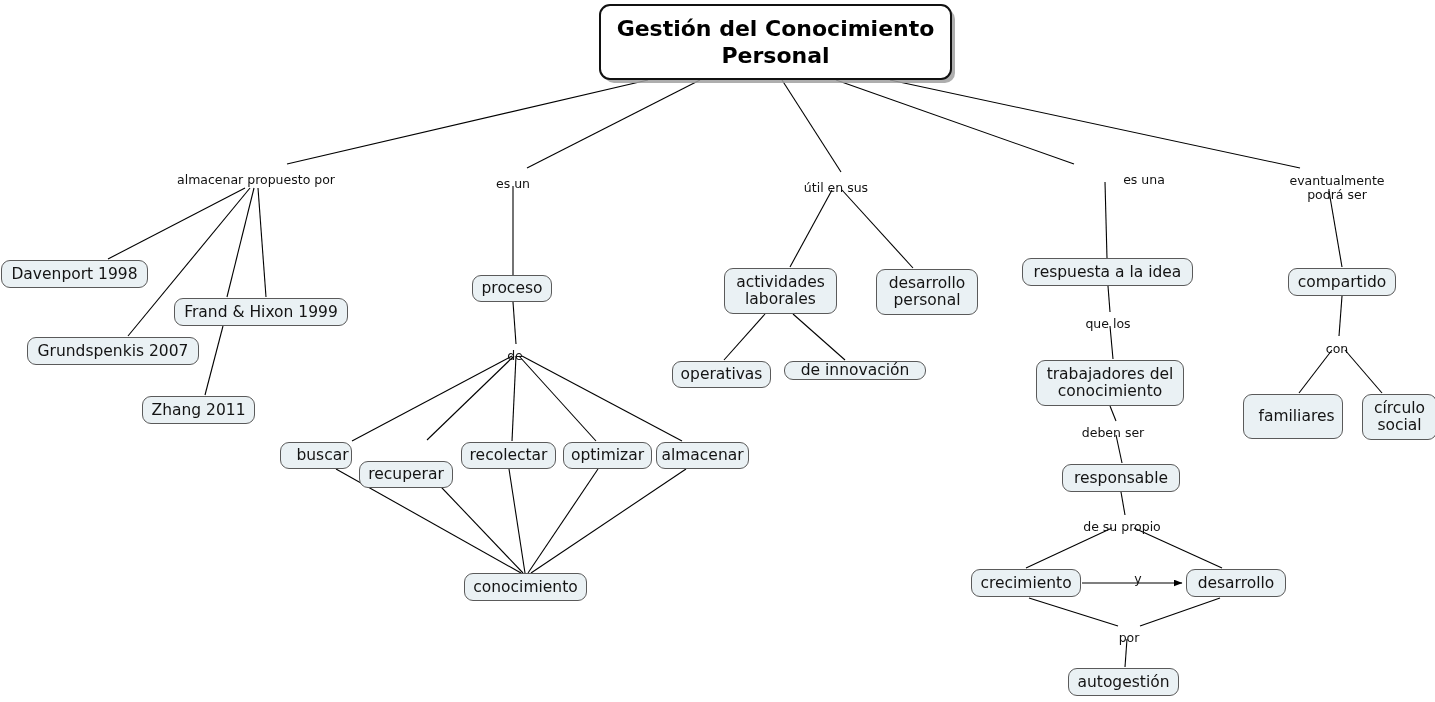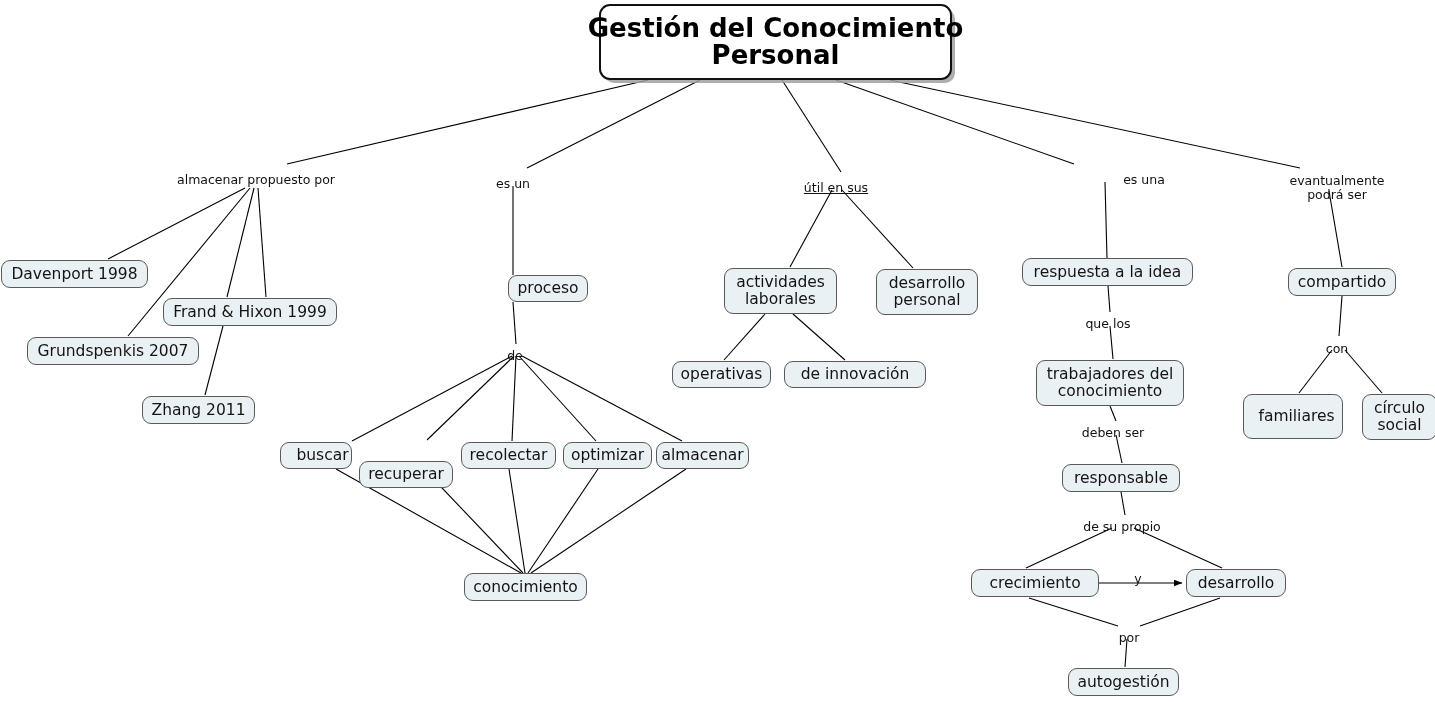--- a/index.html
+++ b/index.html
@@ -40,21 +40,21 @@
     padding: 0 9px;
     z-index: 3;
   }
   .title-node {
     position: absolute;
     box-sizing: border-box;
     background: #ffffff;
     border: 2px solid #111111;
     border-radius: 11px;
     color: #000000;
-    font-size: 26px;
+    font-size: 22px;
     font-weight: bold;
     line-height: 27px;
     display: flex;
     align-items: center;
     justify-content: center;
     text-align: center;
     white-space: pre;
     box-shadow: 4px 4px 0 -1px rgba(160,160,160,0.85);
     z-index: 4;
   }
@@ -125,52 +125,52 @@
         <path d="M 1332,350 L 1299,393"></path>
         <path d="M 1345,350 L 1382,393"></path>
       </g>
   </svg>
 
   <div class="title-node" style="left: 599px; top: 4px; width: 353px; height: 76px;">Gestión del Conocimiento
 Personal</div>
 
   <div id="node-layer">
       <div class="node" style="left: 1px; top: 260px; width: 147px; height: 28px;">Davenport 1998</div>
-      <div class="node" style="left: 163px; top: 298px; width: 174px; height: 28px;">Frand &amp; Hixon 1999</div>
+      <div class="node" style="left: 174px; top: 298px; width: 174px; height: 28px;">Frand &amp; Hixon 1999</div>
       <div class="node" style="left: 27px; top: 337px; width: 172px; height: 28px;">Grundspenkis 2007</div>
       <div class="node" style="left: 142px; top: 396px; width: 113px; height: 28px;">Zhang 2011</div>
-      <div class="node" style="left: 472px; top: 275px; width: 80px; height: 27px; margin-left: 36px;">proceso</div>
+      <div class="node" style="left: 472px; top: 275px; width: 80px; height: 27px;">proceso</div>
       <div class="node" style="left: 280px; top: 442px; width: 72px; height: 27px; padding-left: 22px;">buscar</div>
       <div class="node" style="left: 359px; top: 441px; width: 94px; height: 27px; margin-top: 20px;">recuperar</div>
       <div class="node" style="left: 461px; top: 442px; width: 95px; height: 27px;">recolectar</div>
       <div class="node" style="left: 563px; top: 442px; width: 89px; height: 27px;">optimizar</div>
       <div class="node" style="left: 656px; top: 442px; width: 93px; height: 27px;">almacenar</div>
       <div class="node" style="left: 464px; top: 573px; width: 123px; height: 28px;">conocimiento</div>
       <div class="node" style="left: 724px; top: 268px; width: 113px; height: 46px;">actividades
 laborales</div>
       <div class="node" style="left: 876px; top: 269px; width: 102px; height: 46px;">desarrollo
 personal</div>
       <div class="node" style="left: 672px; top: 361px; width: 99px; height: 27px;">operativas</div>
-      <div class="node" style="left: 784px; top: 361px; width: 142px; height: 27px;">de innovación</div>
+      <div class="node" style="left: 784px; top: 361px; width: 142px; height: 19px;">de innovación</div>
       <div class="node" style="left: 1022px; top: 258px; width: 171px; height: 28px;">respuesta a la idea</div>
       <div class="node" style="left: 1036px; top: 360px; width: 148px; height: 46px;">trabajadores del
 conocimiento</div>
       <div class="node" style="left: 1062px; top: 464px; width: 118px; height: 28px;">responsable</div>
-      <div class="node" style="left: 971px; top: 569px; width: 128px; height: 28px;">crecimiento</div>
+      <div class="node" style="left: 971px; top: 569px; width: 110px; height: 28px;">crecimiento</div>
       <div class="node" style="left: 1186px; top: 569px; width: 100px; height: 28px;">desarrollo</div>
       <div class="node" style="left: 1068px; top: 668px; width: 111px; height: 28px;">autogestión</div>
       <div class="node" style="left: 1288px; top: 268px; width: 108px; height: 28px;">compartido</div>
       <div class="node" style="left: 1243px; top: 394px; width: 100px; height: 45px; padding-left: 16px;">familiares</div>
       <div class="node" style="left: 1362px; top: 394px; width: 75px; height: 46px;">círculo
 social</div>
     </div>
   <div id="label-layer">
       <div class="link-label" style="left: 256px; top: 173px;">almacenar propuesto por</div>
       <div class="link-label" style="left: 513px; top: 177px;">es un</div>
-      <div class="link-label" style="left: 836px; top: 181px; text-decoration: underline;">útil en sus</div>
+      <div class="link-label" style="left: 836px; top: 181px;">útil en sus</div>
       <div class="link-label" style="left: 1118px; top: 173px; margin-left: 26px;">es una</div>
       <div class="link-label" style="left: 1337px; top: 174px;">evantualmente
 podrá ser</div>
       <div class="link-label" style="left: 515px; top: 349px;">de</div>
       <div class="link-label" style="left: 1108px; top: 317px;">que los</div>
       <div class="link-label" style="left: 1113px; top: 426px;">deben ser</div>
       <div class="link-label" style="left: 1122px; top: 520px;">de su propio</div>
       <div class="link-label" style="left: 1138px; top: 572px;">y</div>
       <div class="link-label" style="left: 1129px; top: 631px;">por</div>
       <div class="link-label" style="left: 1337px; top: 342px;">con</div>

